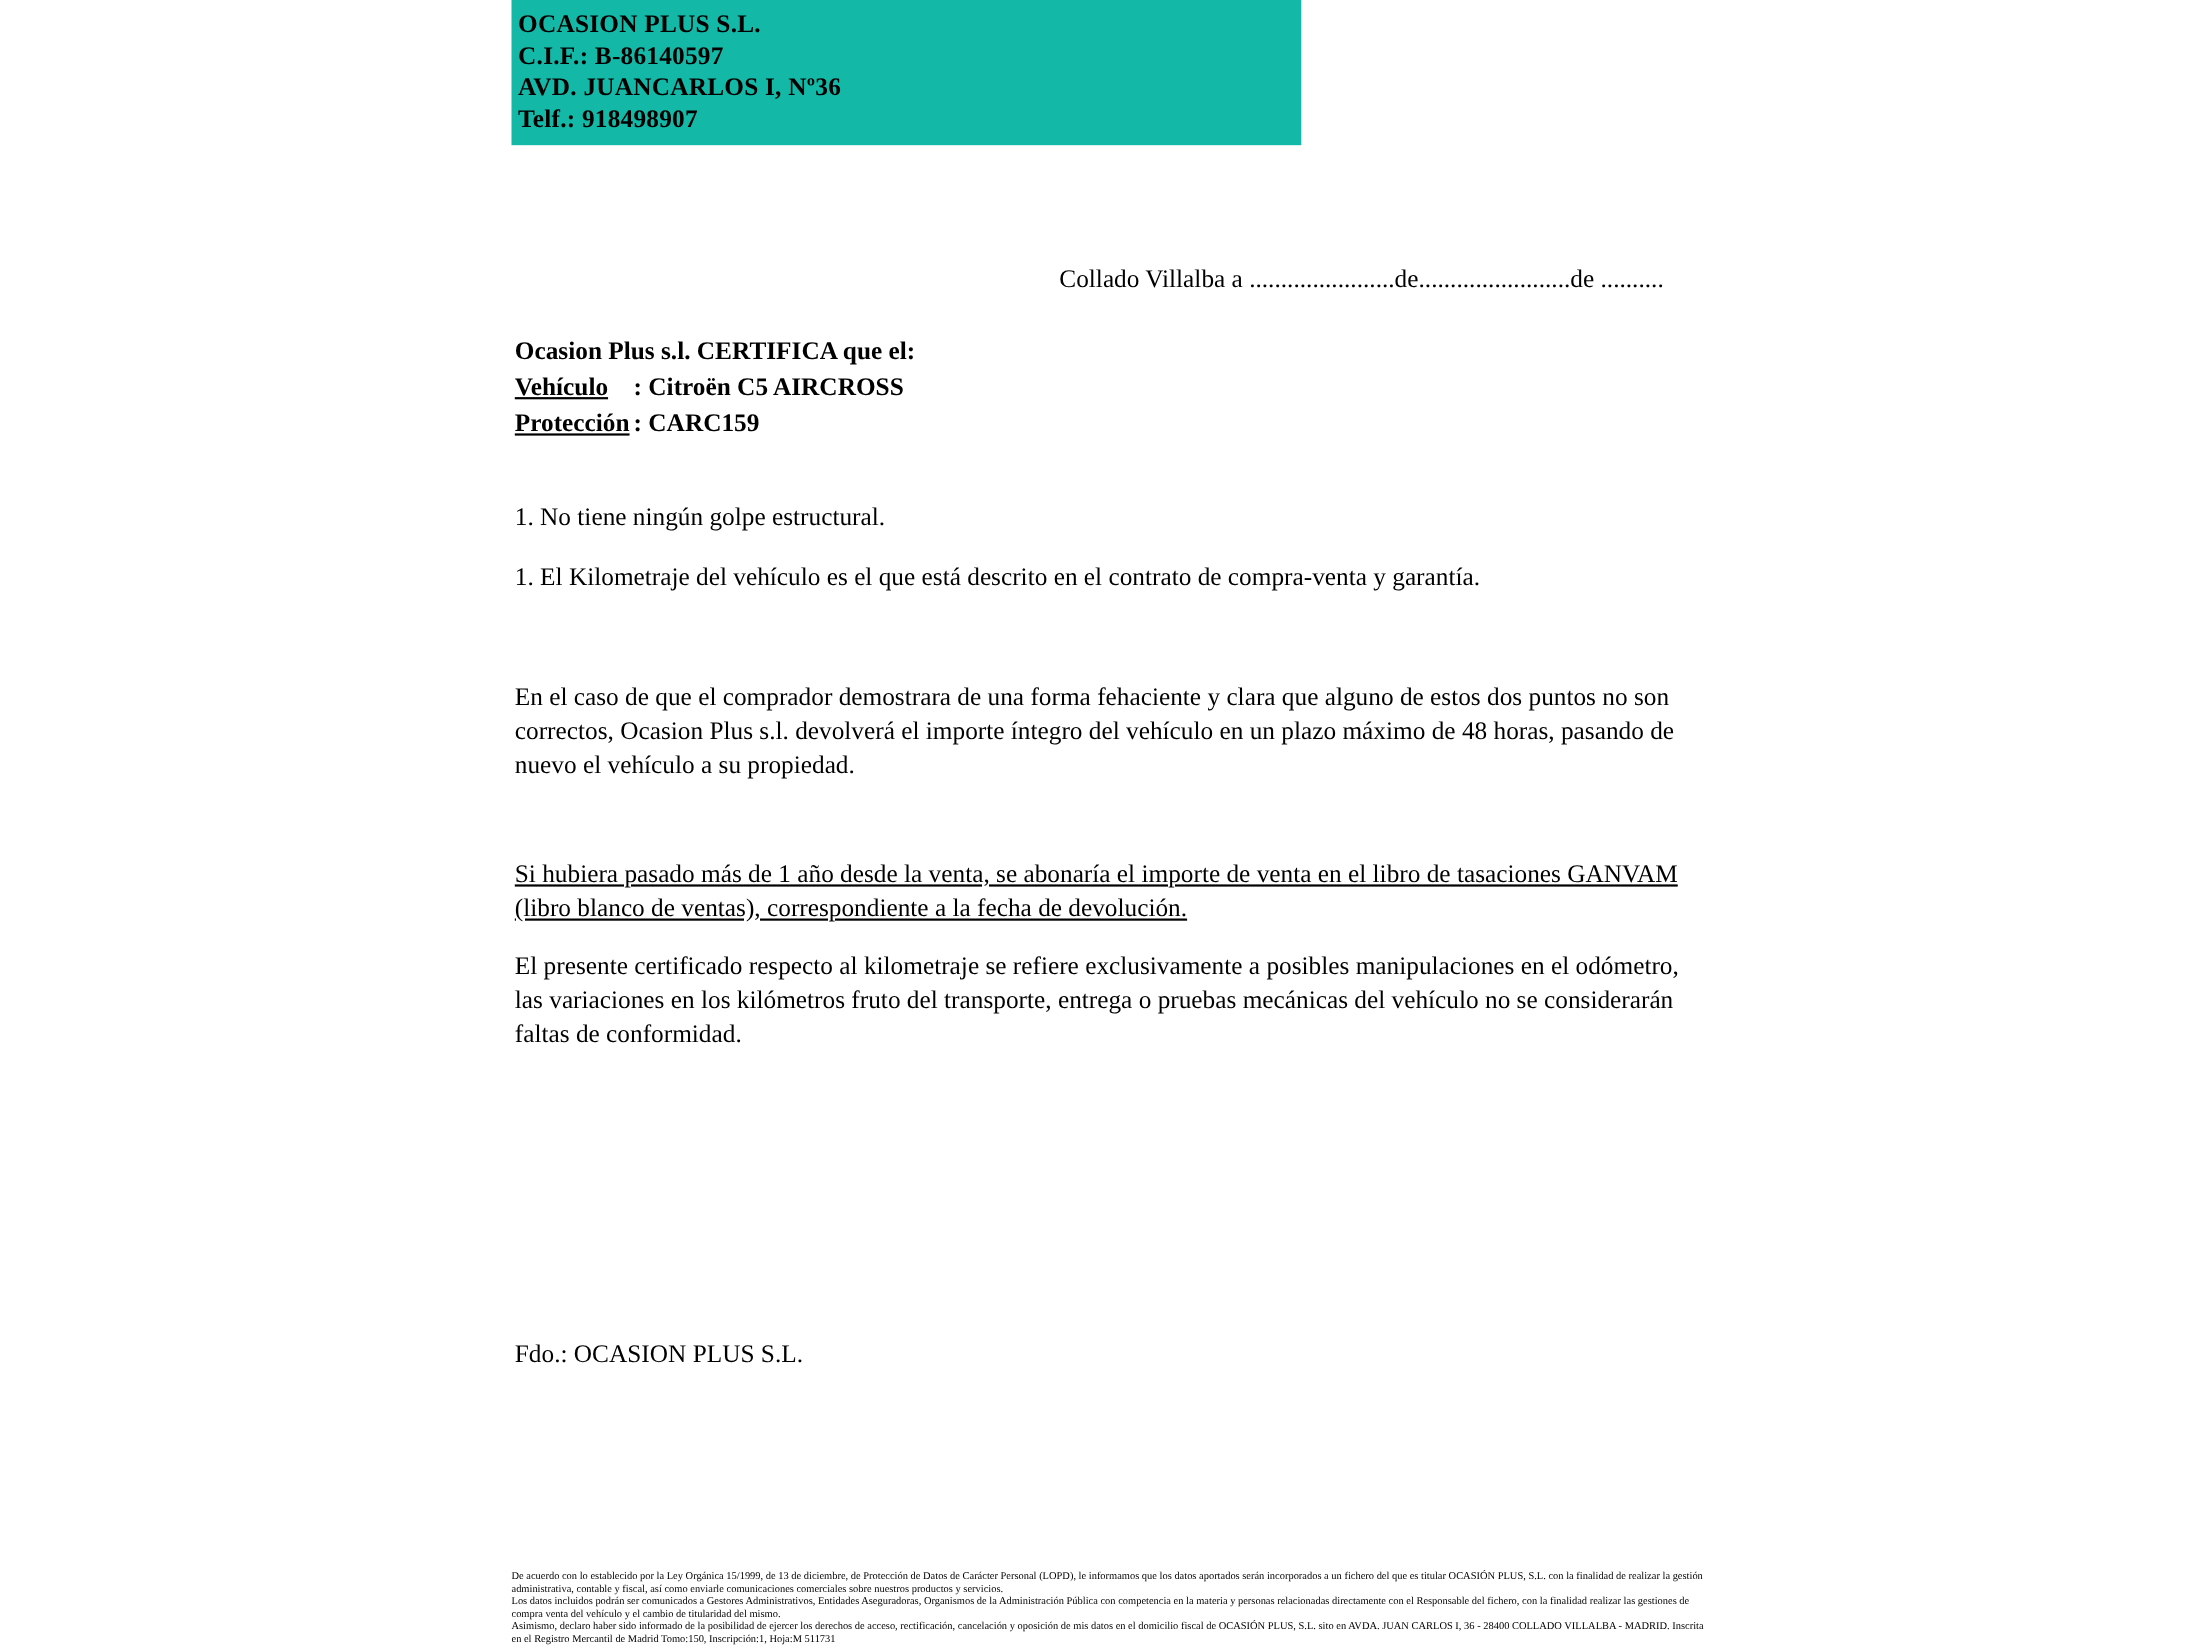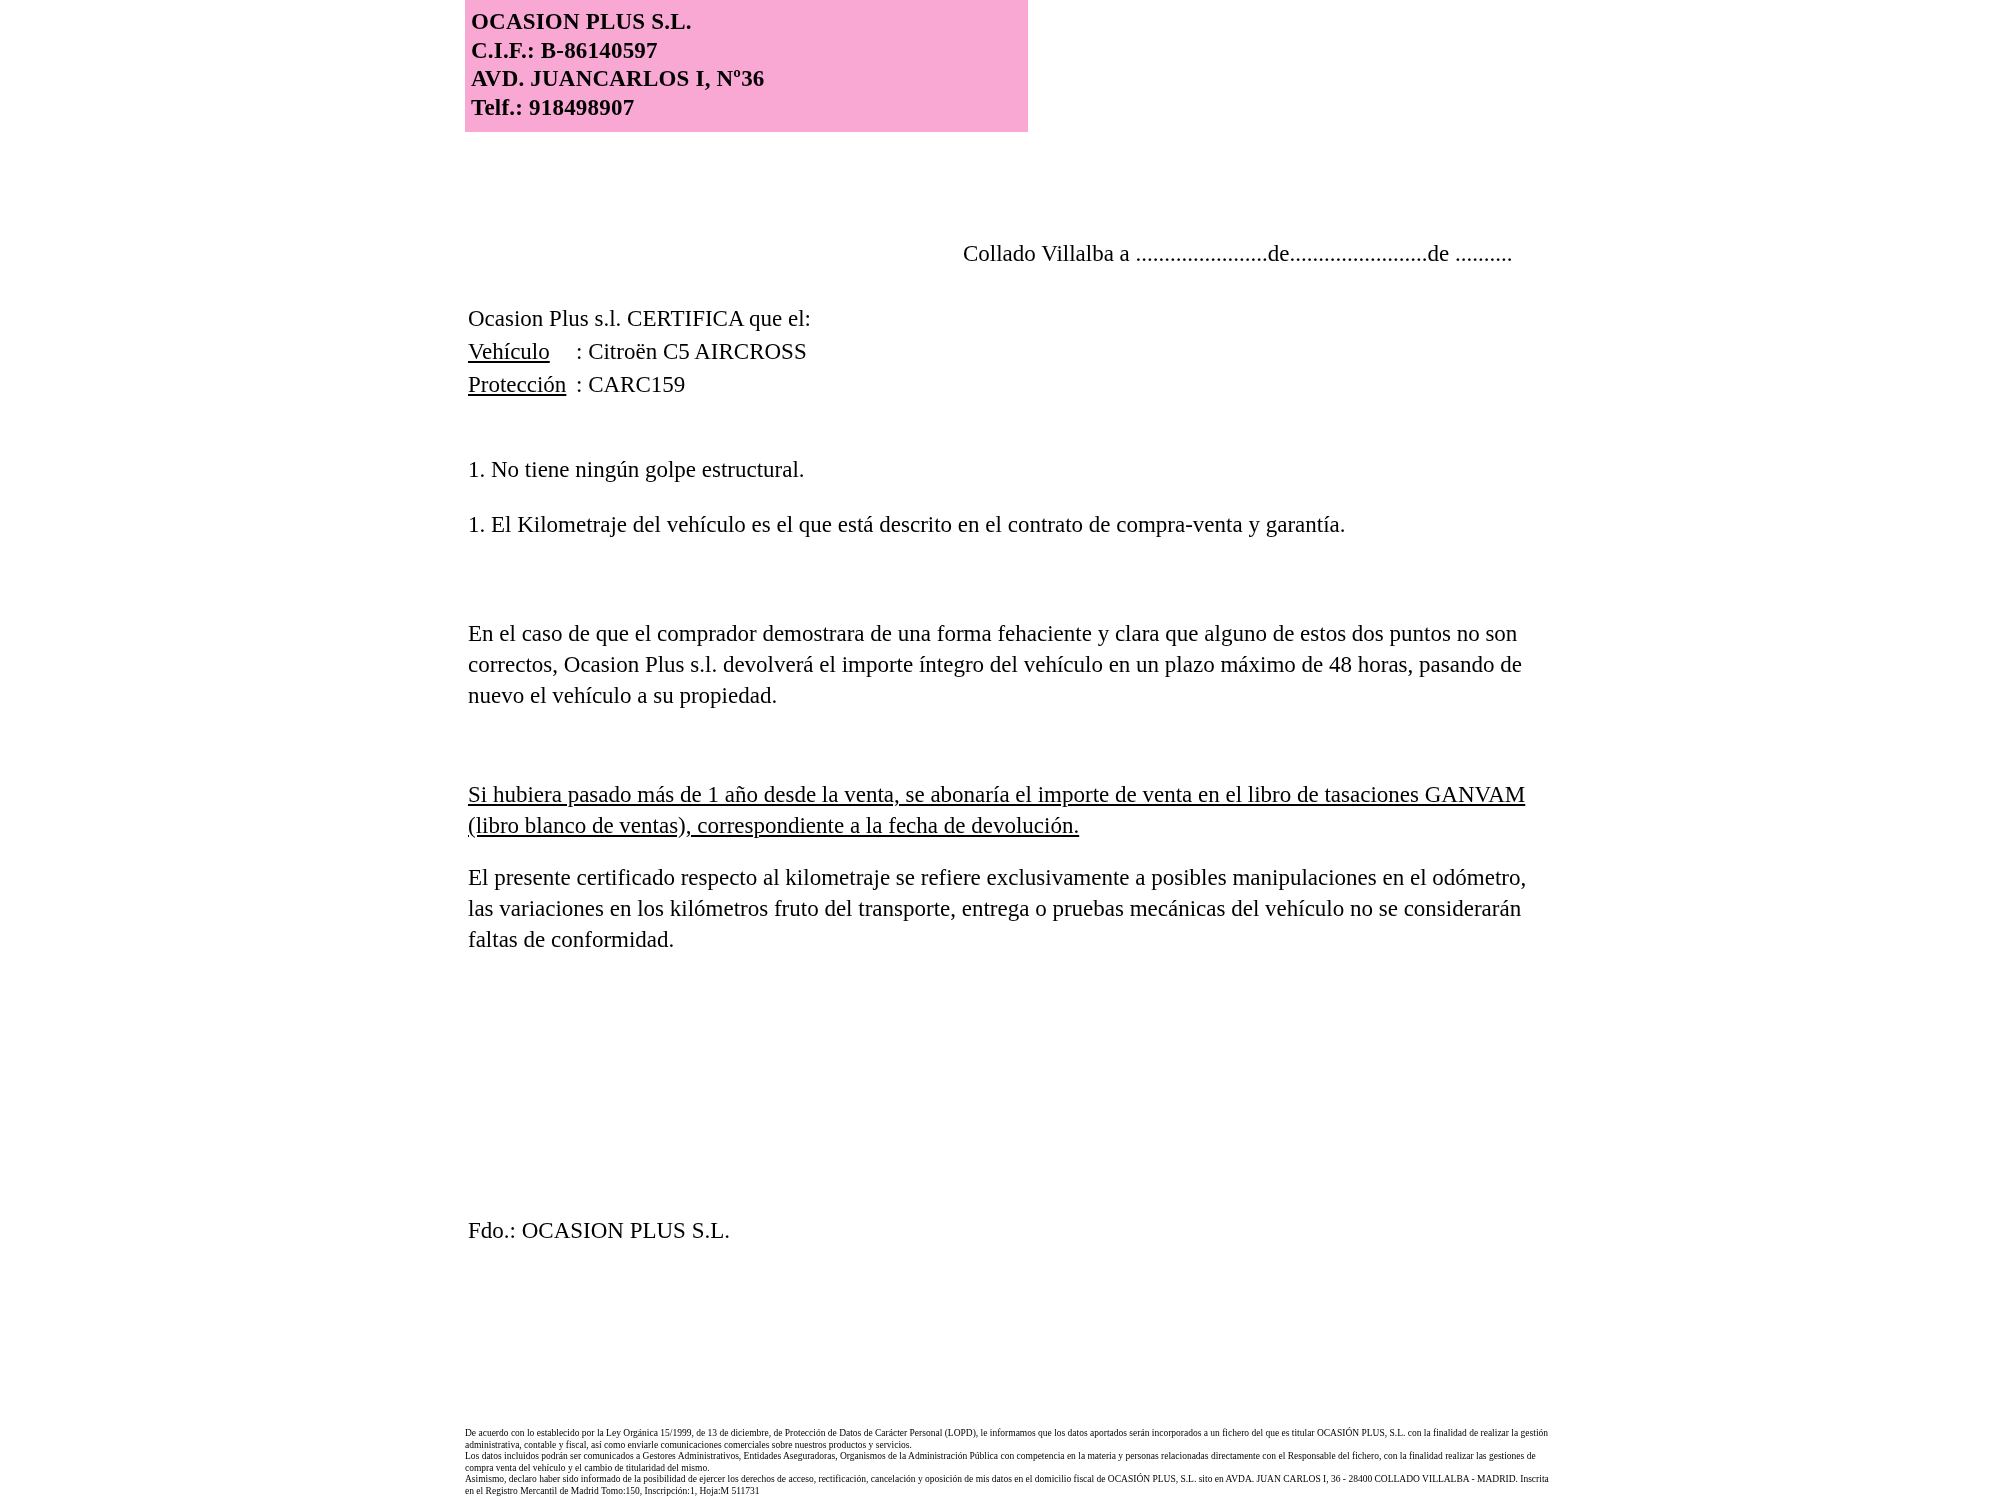--- a/index.html
+++ b/index.html
@@ -22,23 +22,23 @@
     width: 2000px;
     height: 1500px;
     background: #ffffff;
   }
 
   
   .letterhead {
     position: absolute;
     left: 465px;
     top: 0px;
-    width: 563px;
+    width: 718px;
     padding: 8px 0 10px 0;
-    background: #f9a8d4;
+    background: #14b8a6;
   }
   .letterhead div {
     font-family: "Liberation Serif", serif;
     font-weight: bold;
     font-size: 23px;
     line-height: 28.5px;
     padding-left: 6px;
     letter-spacing: 0.2px;
   }
 
@@ -53,20 +53,21 @@
     margin-left: 13px;
   }
 
   
   .certblock {
     position: absolute;
     left: 468px;
     top: 302px;
     font-size: 23px;
     line-height: 33px;
+    font-weight: bold;
   }
   .certblock .row {
     white-space: nowrap;
   }
   .lbl-underline {
     text-decoration: underline;
     display: inline-block;
     width: 108px;
   }
 

